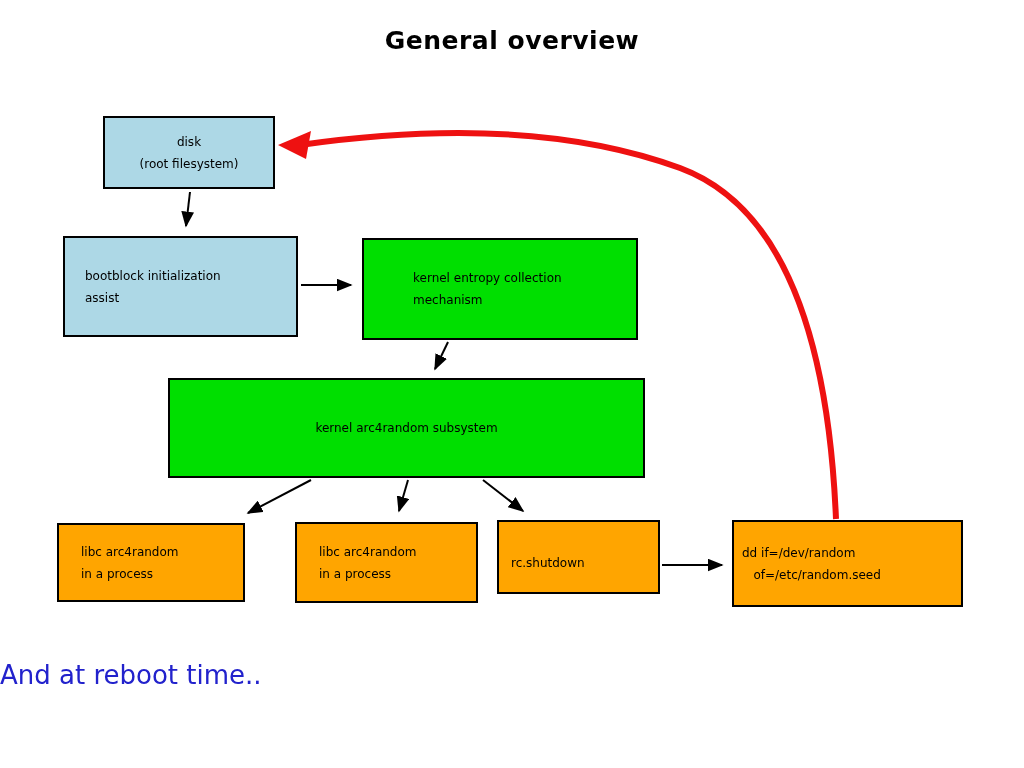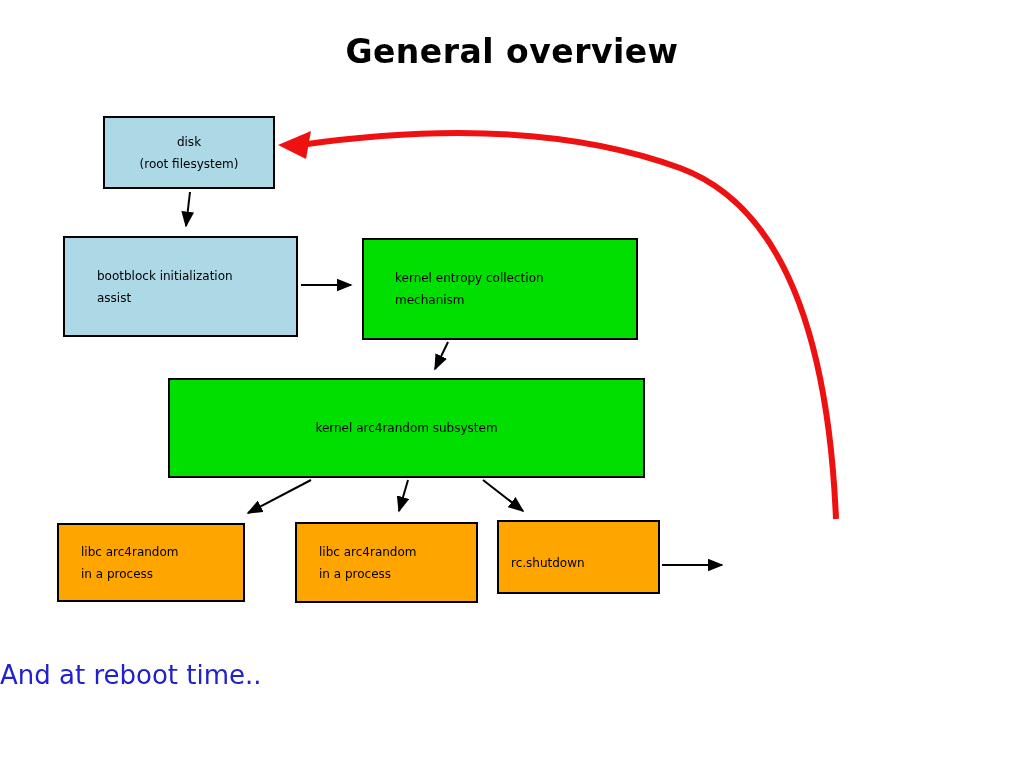--- a/index.html
+++ b/index.html
@@ -4,23 +4,23 @@
 <style>
   html,body{margin:0;padding:0;background:#ffffff;}
   .canvas{
     position:relative;
     width:1024px;height:768px;
     background:#ffffff;
     font-family:"DejaVu Sans","Liberation Sans",sans-serif;
     overflow:hidden;
   }
   .title{
-    position:absolute;left:0;top:32px;width:1024px;
+    position:absolute;left:0;top:26px;width:1024px;
     text-align:center;
-    font-size:33px;font-weight:bold;color:#000;
+    font-size:25px;font-weight:bold;color:#000;
     letter-spacing:0.5px;
   }
   .footer-note{
     position:absolute;left:0;top:660px;width:1024px;
     font-size:26px;color:var(--footer-text,#2222CC);
   }
   .node{
     position:absolute;
     border:2px solid #000;
     box-sizing:border-box;
@@ -28,22 +28,22 @@
     font-size:12px;line-height:22px;color:#000;
     white-space:pre;
   }
   .node.blue{background:var(--blue-box,#ADD8E6);}
   .node.green{background:var(--green-box,#00DF00);}
   .node.orange{background:var(--orange-box,#FFA500);align-items:center;}
   .center-text{justify-content:center;text-align:center;}
   .top-text{align-items:flex-start;}
 
   #node-disk{left:103px;top:116px;width:172px;height:73px;}
-  #node-bootblock{left:63px;top:236px;width:235px;height:101px;padding-left:32px;}
-  #node-entropy{left:362px;top:238px;width:276px;height:102px;padding-left:31px;}
+  #node-bootblock{left:63px;top:236px;width:235px;height:101px;padding-left:20px;}
+  #node-entropy{left:362px;top:238px;width:276px;height:102px;padding-left:49px;}
   #node-arc4{left:168px;top:378px;width:477px;height:100px;}
   #node-libc1{left:57px;top:523px;width:188px;height:79px;padding-left:22px;}
   #node-libc2{left:295px;top:522px;width:183px;height:81px;padding-left:22px;}
   #node-rcshutdown{left:497px;top:520px;width:163px;height:74px;padding-left:12px;padding-top:12px;}
   #node-dd{left:732px;top:520px;width:231px;height:87px;padding-left:8px;}
 
   svg.arrows{position:absolute;left:0;top:0;pointer-events:none;}
   .black-arrow{stroke:#000;stroke-width:2;fill:none;}
   .red-arrow{stroke:var(--red-arrow,#EE1111);stroke-width:6;fill:none;}
   .red-arrow-head{fill:var(--red-arrow,#EE1111);stroke:none;}
@@ -81,20 +81,24 @@
 
   <div class="node orange" id="node-libc2">
     <span>libc arc4random
 in a process</span>
   </div>
 
   <div class="node orange top-text" id="node-rcshutdown">
     <span>rc.shutdown</span>
   </div>
 
+  <div class="node orange" id="node-dd">
+    <span>dd if=/dev/random
+   of=/etc/random.seed</span>
+  </div>
 
   <svg class="arrows" width="1024" height="768" viewBox="0 0 1024 768">
     <defs>
       <marker id="ah" viewBox="0 0 10 8" markerWidth="16" markerHeight="13" refX="9" refY="4" orient="auto" markerUnits="userSpaceOnUse">
         <path d="M0,0 L10,4 L0,8 z" fill="#000"></path>
       </marker>
     </defs>
 
     <line class="black-arrow" x1="190" y1="192" x2="186" y2="226" marker-end="url(#ah)"></line>
 

